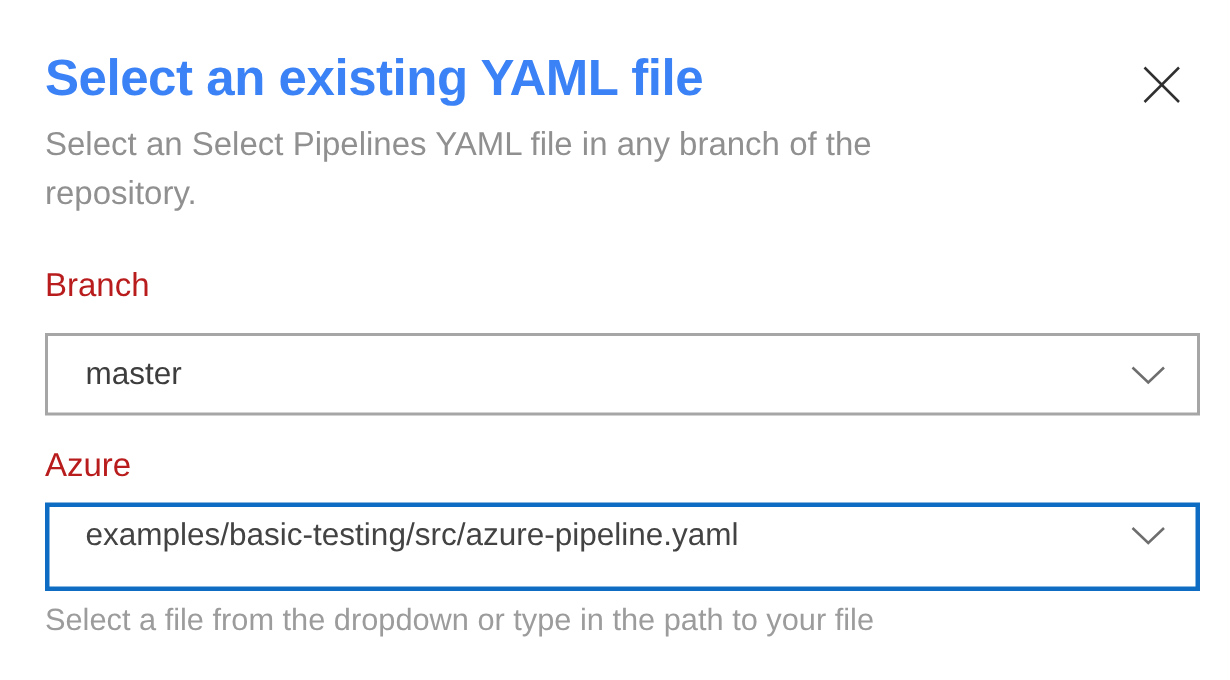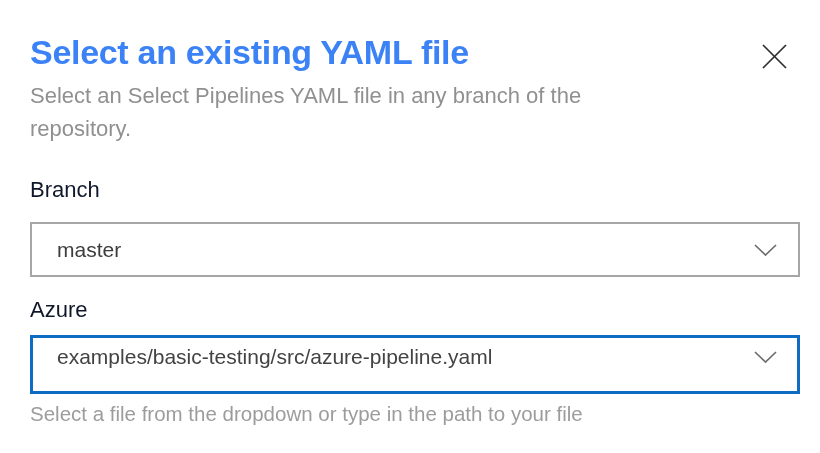--- a/index.html
+++ b/index.html
@@ -22,21 +22,21 @@
   }
   .close-btn svg { display: block; }
 
   .subtitle {
     position: absolute; left: 30px; top: 79px; width: 645px;
     font-size: 22px; line-height: 33px; color: #909090;
   }
 
   .field-label {
     position: absolute; left: 30px;
-    font-size: 22px; color: #0f172a; white-space: nowrap;
+    font-size: 22px; color: #b91c1c; white-space: nowrap;
   }
   .branch-label { top: 177px; }
   .path-label   { top: 297px; }
 
   .dropdown {
     position: absolute; left: 30px; width: 770px;
     display: flex; align-items: center;
     background: #ffffff; cursor: pointer; justify-content: center;
   }
   .branch-dropdown {

